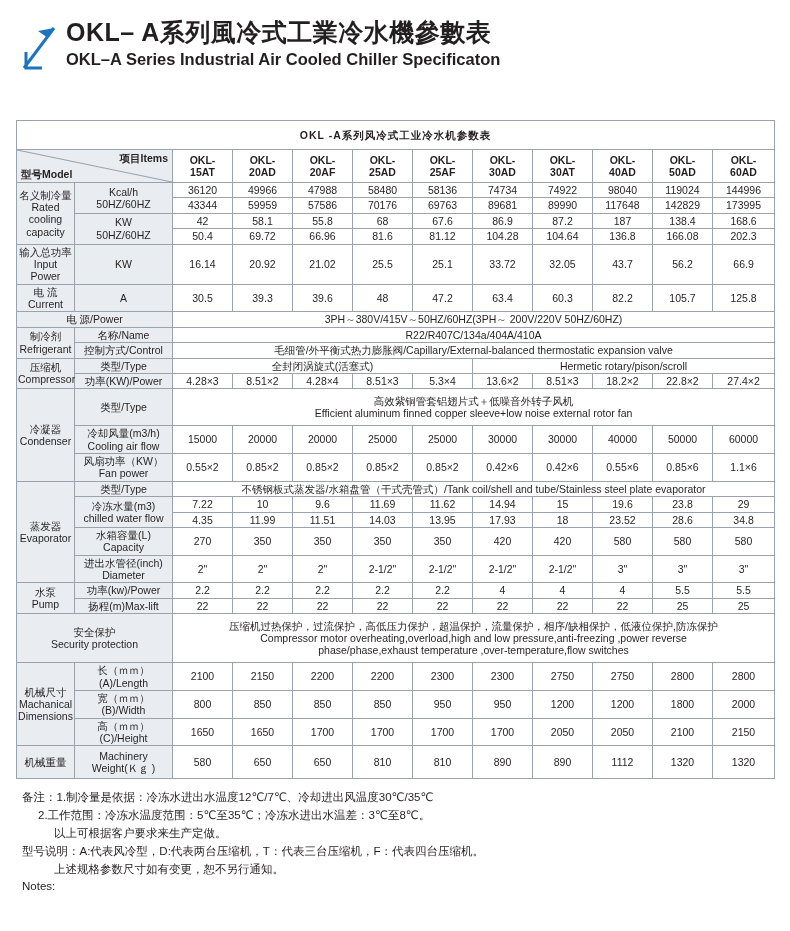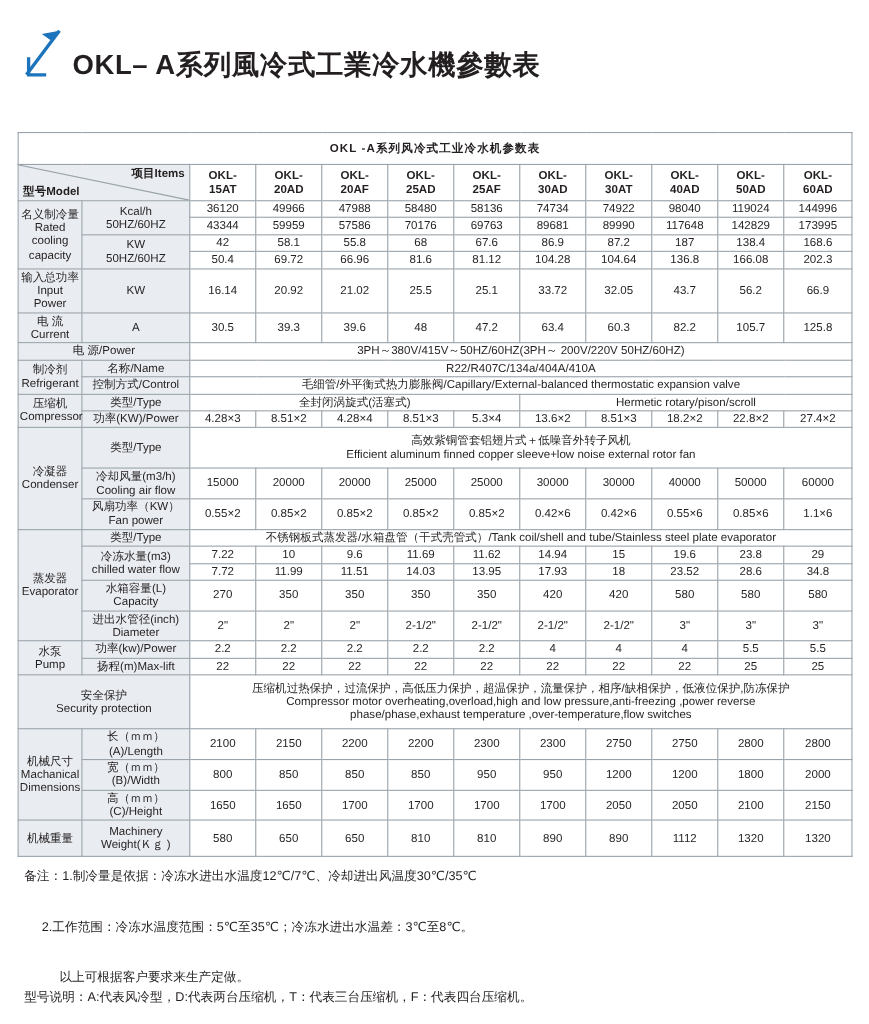--- a/index.html
+++ b/index.html
@@ -6,21 +6,21 @@
   body{
     width:790px;height:931px;
     background:#ffffff;
     font-family:"Liberation Sans","DejaVu Sans",sans-serif;
     color:#231f20;
     -webkit-font-smoothing:antialiased;
   }
   .page{position:relative;width:790px;height:931px;overflow:hidden;}
 
   
-  .header{display:flex;align-items:flex-end;padding:18px 0 6px 18px;}
+  .header{display:flex;align-items:flex-start;padding:18px 0 6px 18px;}
   .logo{width:44px;height:52px;flex:0 0 44px;position:relative;margin-top:4px;}
   .logo svg{position:absolute;left:0;top:0;}
   .titles{margin-left:4px;}
   .title-cn{font-size:25px;font-weight:bold;letter-spacing:.5px;color:#231f20;line-height:1.15;}
   .title-en{font-size:16.5px;font-weight:bold;color:#231f20;line-height:1.2;margin-top:3px;letter-spacing:0px;}
 
   
   .tbl-wrap{padding:0 16px;}
   table.spec{border-collapse:collapse;width:758px;table-layout:fixed;margin-top:40px;}
   table.spec td{
@@ -47,38 +47,39 @@
   .modelhead td{height:30px;font-weight:bold;font-size:10.5px;}
   .diag{position:relative;background:#e9edf1 !important;padding:0;}
   .diag .d1{position:absolute;left:4px;bottom:2px;font-size:10.5px;text-align:right;}
   .diag .d2{position:absolute;right:4px;top:2px;font-size:10.5px;}
   .diag .line{position:absolute;left:0;top:0;width:100%;height:100%;}
   .wide{font-size:11px;}
 
   
   .notes{padding:10px 16px 0 22px;font-size:11.5px;line-height:1.55;color:#231f20;}
   .notes .ln{white-space:pre;}
-  .notes .indent{padding-left:16px;margin-top:28px;}
+  .notes .indent{padding-left:16px;}
   .notes-en{font-size:11.5px;}
 </style>
 </head>
 <body>
 
 <div class="page">
 
   <div class="header">
     <div class="logo">
       <svg width="44" height="52" viewBox="0 0 44 52">
         <path d="M6 46 L36 6" stroke="#1c75bc" stroke-width="3" fill="none"></path>
         <path d="M36 6 L20 9 L30 16 Z" fill="#1c75bc"></path>
         <path d="M8 30 L8 46 L24 46" stroke="#1c75bc" stroke-width="3" fill="none"></path>
       </svg>
     </div>
     <div class="titles">
       <div class="title-cn">OKL– A系列風冷式工業冷水機參數表</div>
+      <div class="title-en">OKL–A Series Industrial Air Cooled Chiller Specificaton</div>
     </div>
   </div>
 
   <div class="tbl-wrap">
     <table class="spec">
       <colgroup>
         <col style="width:58px">
           <col style="width:98px">
           <col style="width:60px">
           <col style="width:60px">
@@ -268,21 +269,21 @@
             <td>9.6</td>
             <td>11.69</td>
             <td>11.62</td>
             <td>14.94</td>
             <td>15</td>
             <td>19.6</td>
             <td>23.8</td>
             <td>29</td>
           </tr>
           <tr>
-            <td>7.72</td>
+            <td>4.35</td>
             <td>11.99</td>
             <td>11.51</td>
             <td>14.03</td>
             <td>13.95</td>
             <td>17.93</td>
             <td>18</td>
             <td>23.52</td>
             <td>28.6</td>
             <td>34.8</td>
           </tr>

